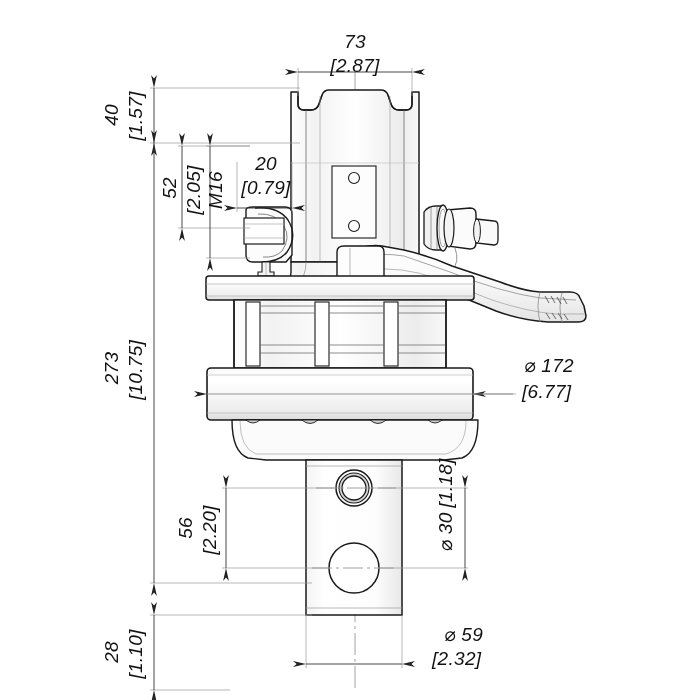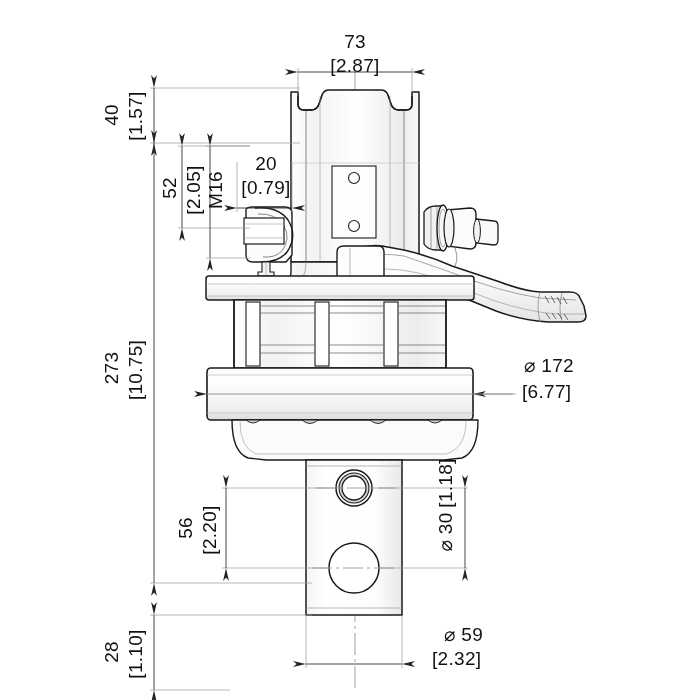--- a/index.html
+++ b/index.html
@@ -3,21 +3,21 @@
 <meta charset="utf-8">
 <title>Technical Drawing</title>
 <style>
   html,body{margin:0;padding:0;background:#ffffff;}
   body{
     width:700px;height:700px;overflow:hidden;
     font-family:"Liberation Sans","DejaVu Sans",sans-serif;
     color:#1a1a1a;
     -webkit-font-smoothing:antialiased;
   }
-  #sheet{position:relative;width:700px;height:700px;background:#fff;}
+  #sheet{position:relative;width:700px;height:700px;background:#fff;font-style:italic;}
   svg#drawing{position:absolute;left:0;top:0;width:700px;height:700px;display:block;}
 
   .dimtext{
     font-family:"Liberation Sans","DejaVu Sans",sans-serif;
     font-size:19px;
     fill:#111;
     letter-spacing:0.3px;
   }
 </style>
 </head>

